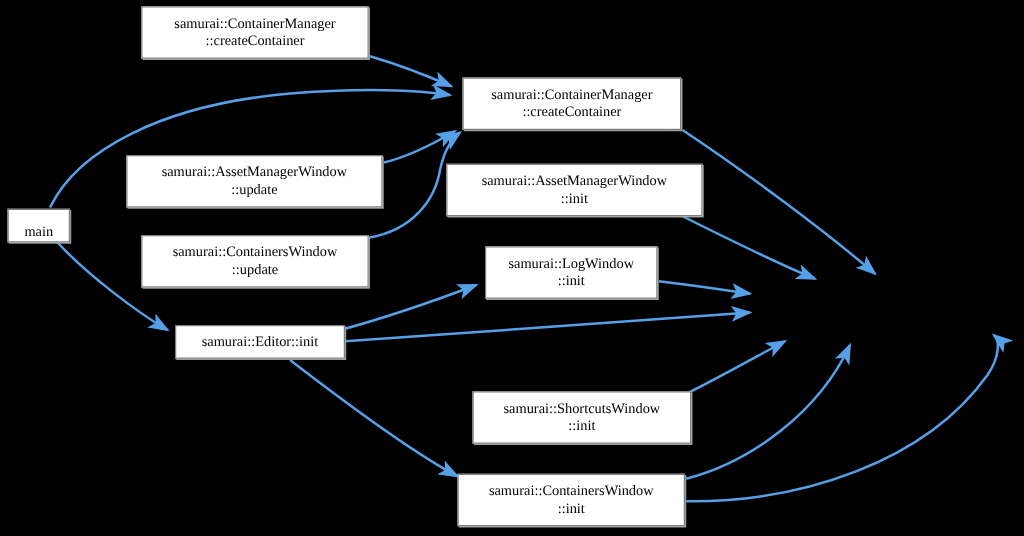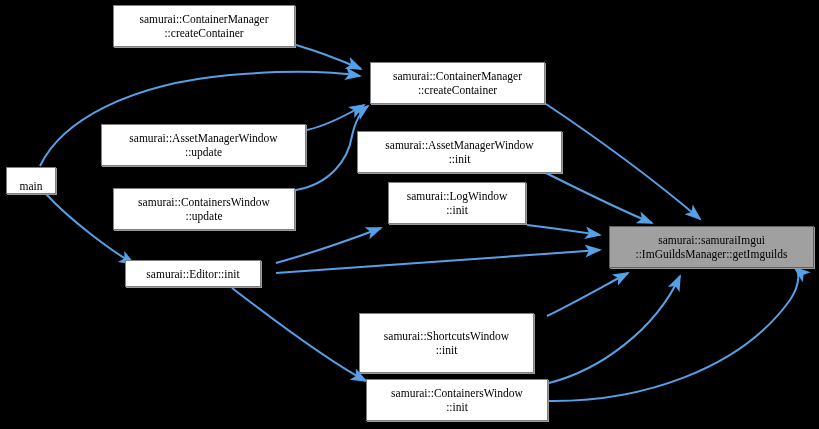--- a/index.html
+++ b/index.html
@@ -107,47 +107,43 @@
   <div class="node" style="left:101px; top:124px; width:205px; height:42px;">
     <span class="node-label">samurai::AssetManagerWindow
 ::update</span>
   </div>
 
   <div class="node" style="left:113px; top:188px; width:182px; height:42px;">
     <span class="node-label">samurai::ContainersWindow
 ::update</span>
   </div>
 
-  <div class="node" style="left:125px; top:260px; width:136px; height:27px;">
+  <div class="node" style="left:140px; top:260px; width:136px; height:27px;">
     <span class="node-label">samurai::Editor::init</span>
   </div>
 
   <div class="node" style="left:370px; top:62px; width:175px; height:42px;">
     <span class="node-label">samurai::ContainerManager
 ::createContainer</span>
   </div>
 
   <div class="node" style="left:357px; top:131px; width:205px; height:42px;">
     <span class="node-label">samurai::AssetManagerWindow
 ::init</span>
   </div>
 
-  <div class="node" style="left:388px; top:182px; width:138px; height:42px;">
+  <div class="node" style="left:388px; top:197px; width:138px; height:42px;">
     <span class="node-label">samurai::LogWindow
 ::init</span>
   </div>
 
-  <div class="node" style="left:359px; top:313px; width:175px; height:60px;">
+  <div class="node" style="left:378px; top:313px; width:175px; height:42px;">
     <span class="node-label">samurai::ShortcutsWindow
 ::init</span>
   </div>
 
   <div class="node" style="left:366px; top:379px; width:182px; height:42px;">
     <span class="node-label">samurai::ContainersWindow
 ::init</span>
   </div>
 
-  <div class="node highlight" style="left:609px; top:226px; width:205px; height:42px;">
-    <span class="node-label">samurai::samuraiImgui
-::ImGuildsManager::getImguilds</span>
-  </div>
 
 </div>
 
 </body></html>

